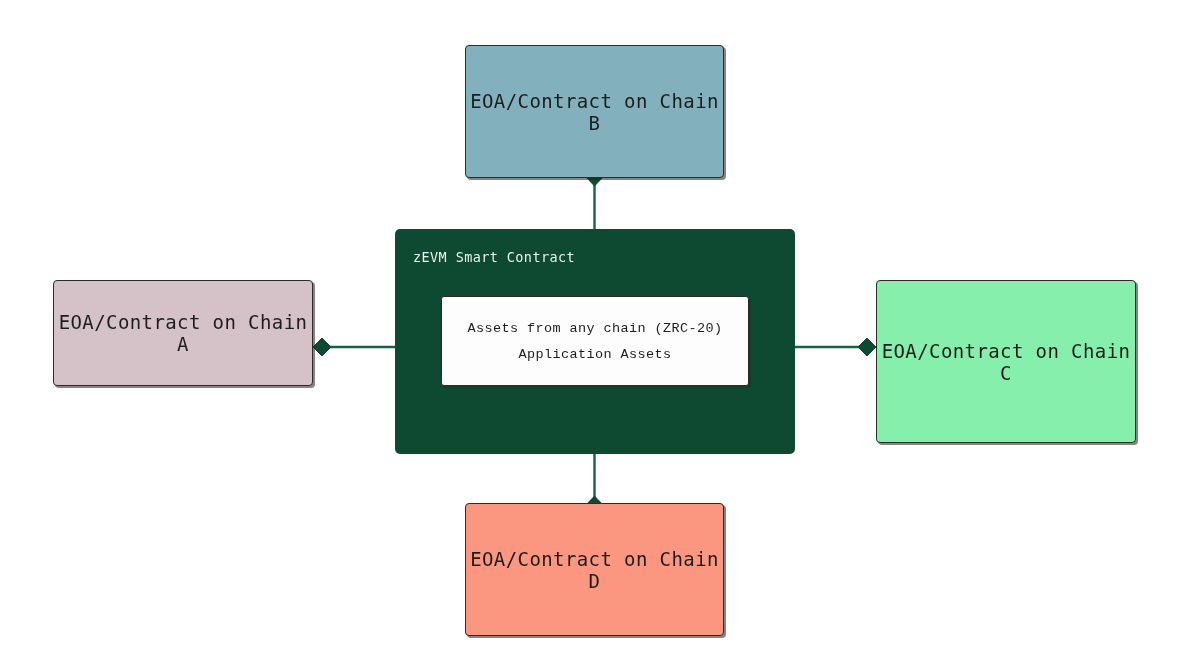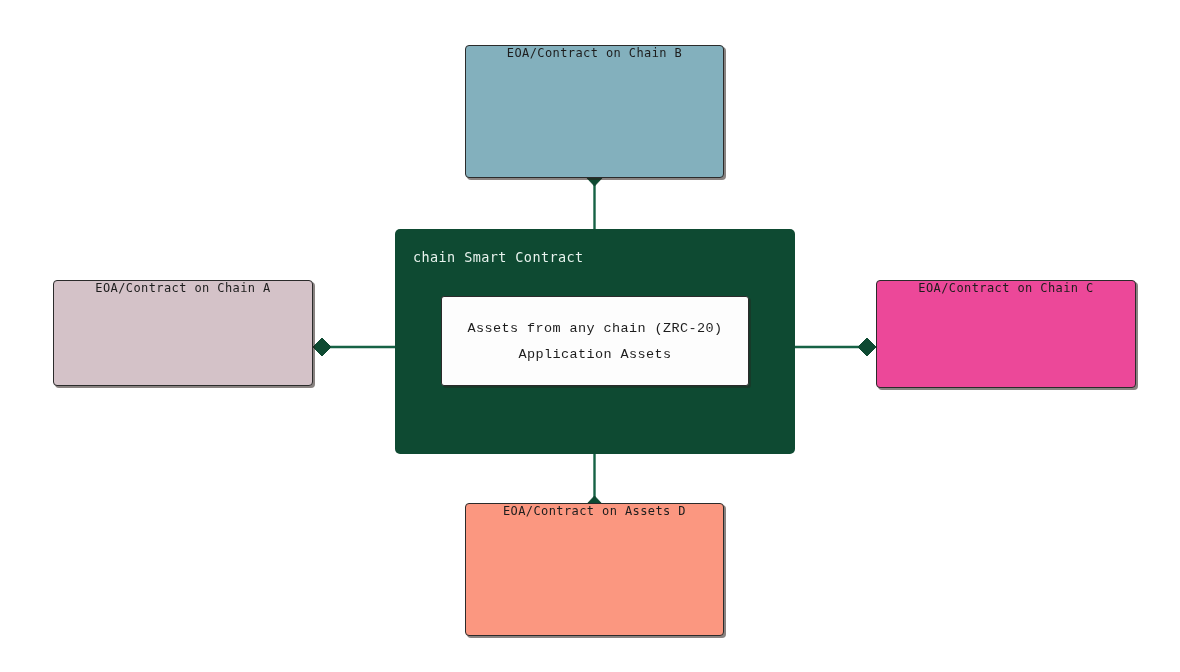--- a/index.html
+++ b/index.html
@@ -20,40 +20,40 @@
     top: 0;
     width: 1180px;
     height: 672px;
   }
   .node {
     position: absolute;
     box-sizing: border-box;
     border: 1px solid #2b2b2b;
     border-radius: 4px;
     display: flex;
-    align-items: flex-start;
+    align-items: center;
     justify-content: center;
     text-align: center;
-    font-size: 12px;
+    font-size: 19px;
     letter-spacing: 0.4px;
     color: #1d1d1d;
     box-shadow: 2px 2px 0 rgba(40,30,25,0.55);
   }
   
   #node-chain-b {
     left: 465px; top: 45px; width: 259px; height: 133px;
     background: #83b0bd;
   }
   #node-chain-a {
     left: 53px; top: 280px; width: 260px; height: 106px;
     background: #d4c2c8;
   }
   #node-chain-c {
-    left: 876px; top: 280px; width: 260px; height: 108px;
-    background: #ec4899;
+    left: 876px; top: 280px; width: 260px; height: 163px;
+    background: #86efac;
   }
   #node-chain-d {
     left: 465px; top: 503px; width: 259px; height: 133px;
     background: #fb9780;
   }
 
   
   #node-zevm {
     position: absolute;
     left: 395px; top: 229px; width: 400px; height: 225px;
@@ -123,22 +123,22 @@
 
 <div class="node" id="node-chain-a">
   <span>EOA/Contract on Chain A</span>
 </div>
 
 <div class="node" id="node-chain-c">
   <span>EOA/Contract on Chain C</span>
 </div>
 
 <div class="node" id="node-chain-d">
-  <span>EOA/Contract on Assets D</span>
+  <span>EOA/Contract on Chain D</span>
 </div>
 
 <div id="node-zevm">
-  <div id="zevm-title">chain Smart Contract</div>
+  <div id="zevm-title">zEVM Smart Contract</div>
   <div id="node-inner-state">
     <span>Assets from any chain (ZRC-20)</span>
     <span>Application Assets</span>
   </div>
 </div>
 
 </body></html>

